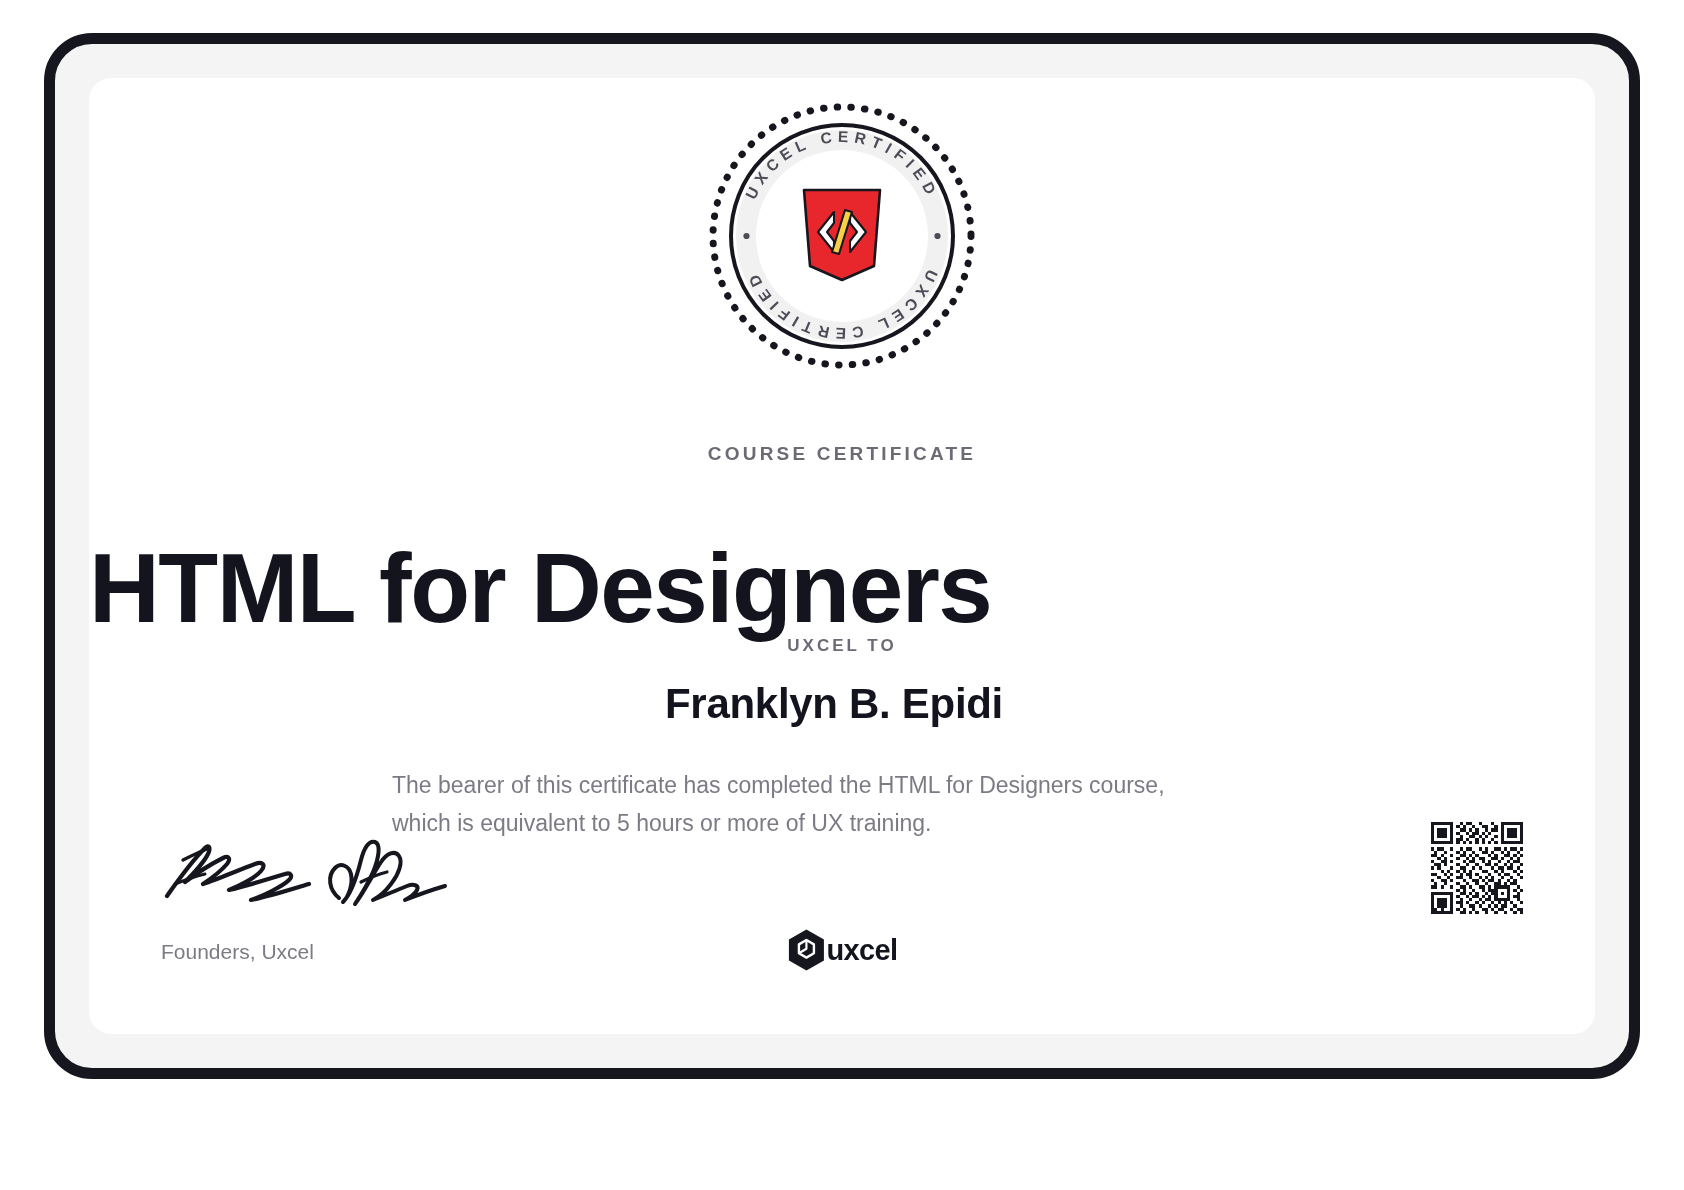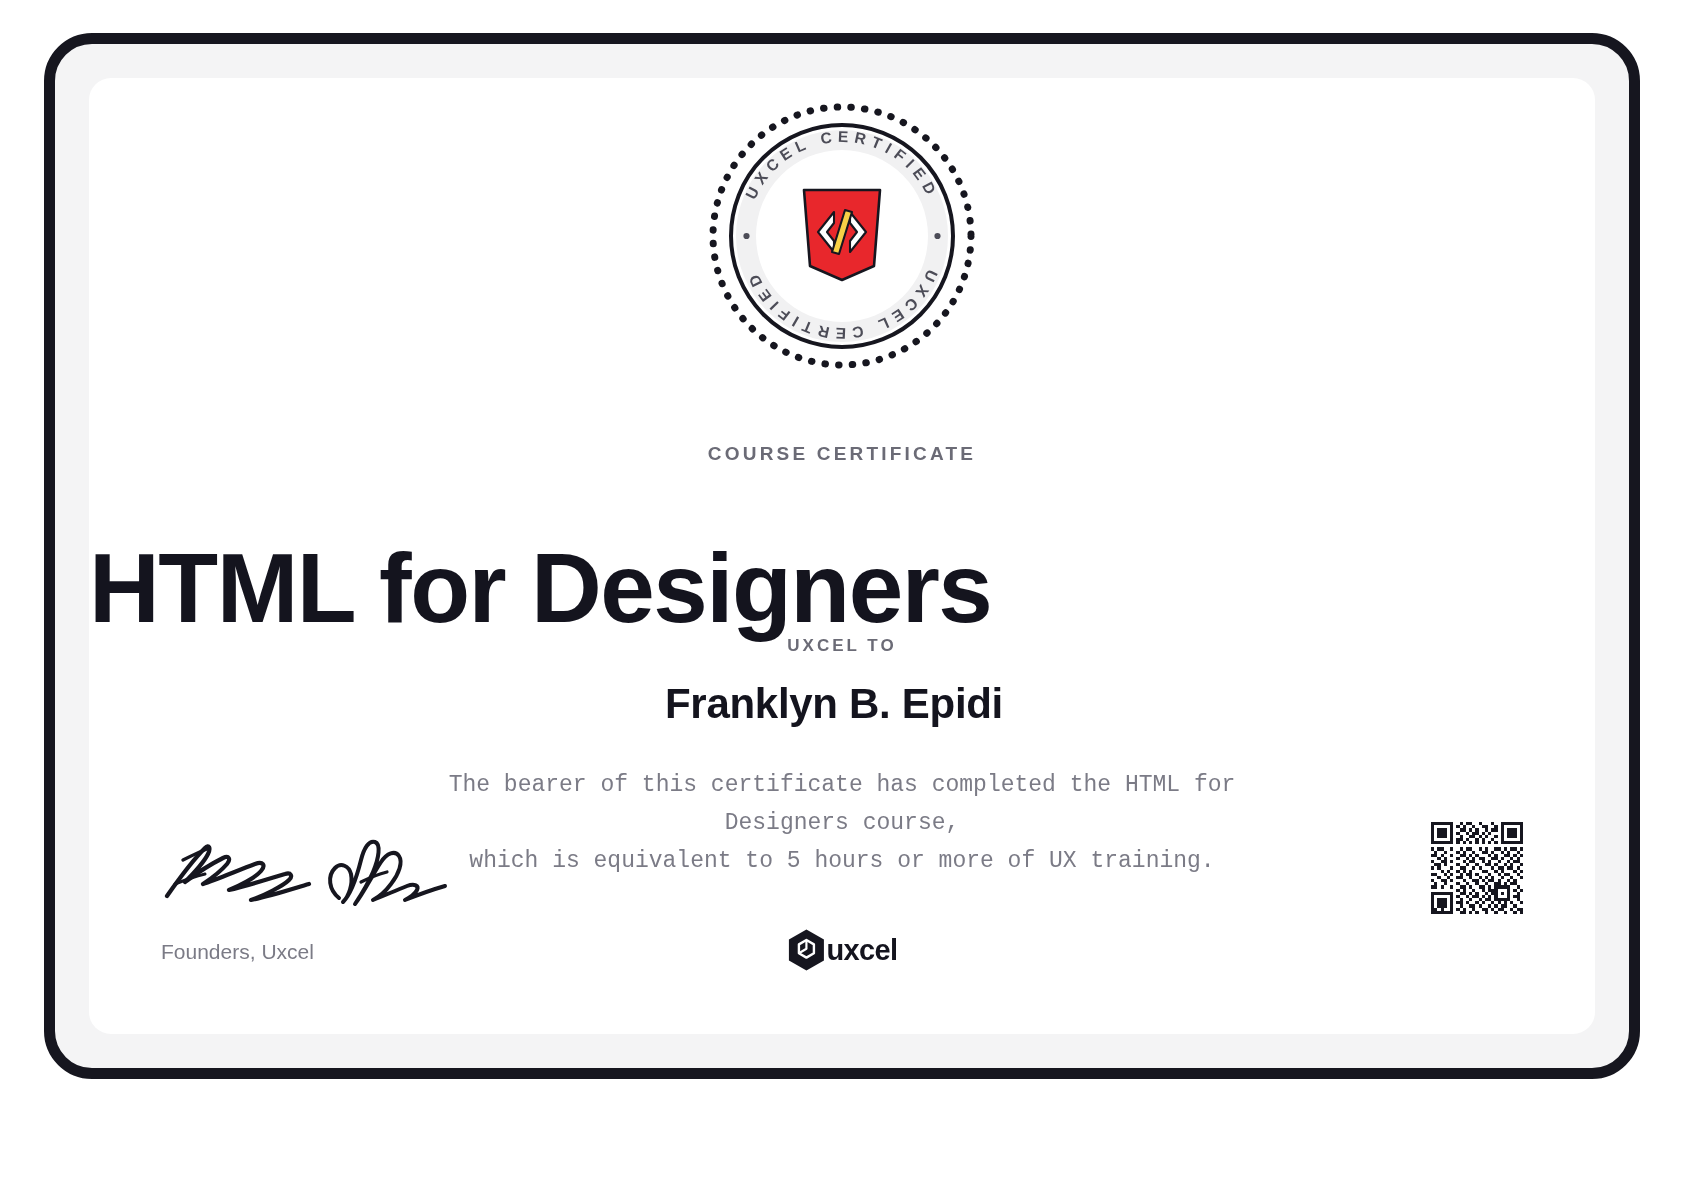--- a/index.html
+++ b/index.html
@@ -84,26 +84,25 @@
     color: #14141e;
     letter-spacing: -0.3px;
   }
 
   .blurb {
     position: absolute;
     left: 50%;
     transform: translateX(-50%);
     top: 688px;
     width: 900px;
-    text-align: center;
+    text-align: left;
     font-size: 23px;
     line-height: 38px;
     color: #7b7b86;
     font-weight: 400;
-    font-family: Liberation Mono, monospace;
   }
   .blurb-line { display: block; }
 
   
   .signatures {
     position: absolute;
     left: 70px;
     bottom: 120px;
     width: 320px;
     height: 90px;

